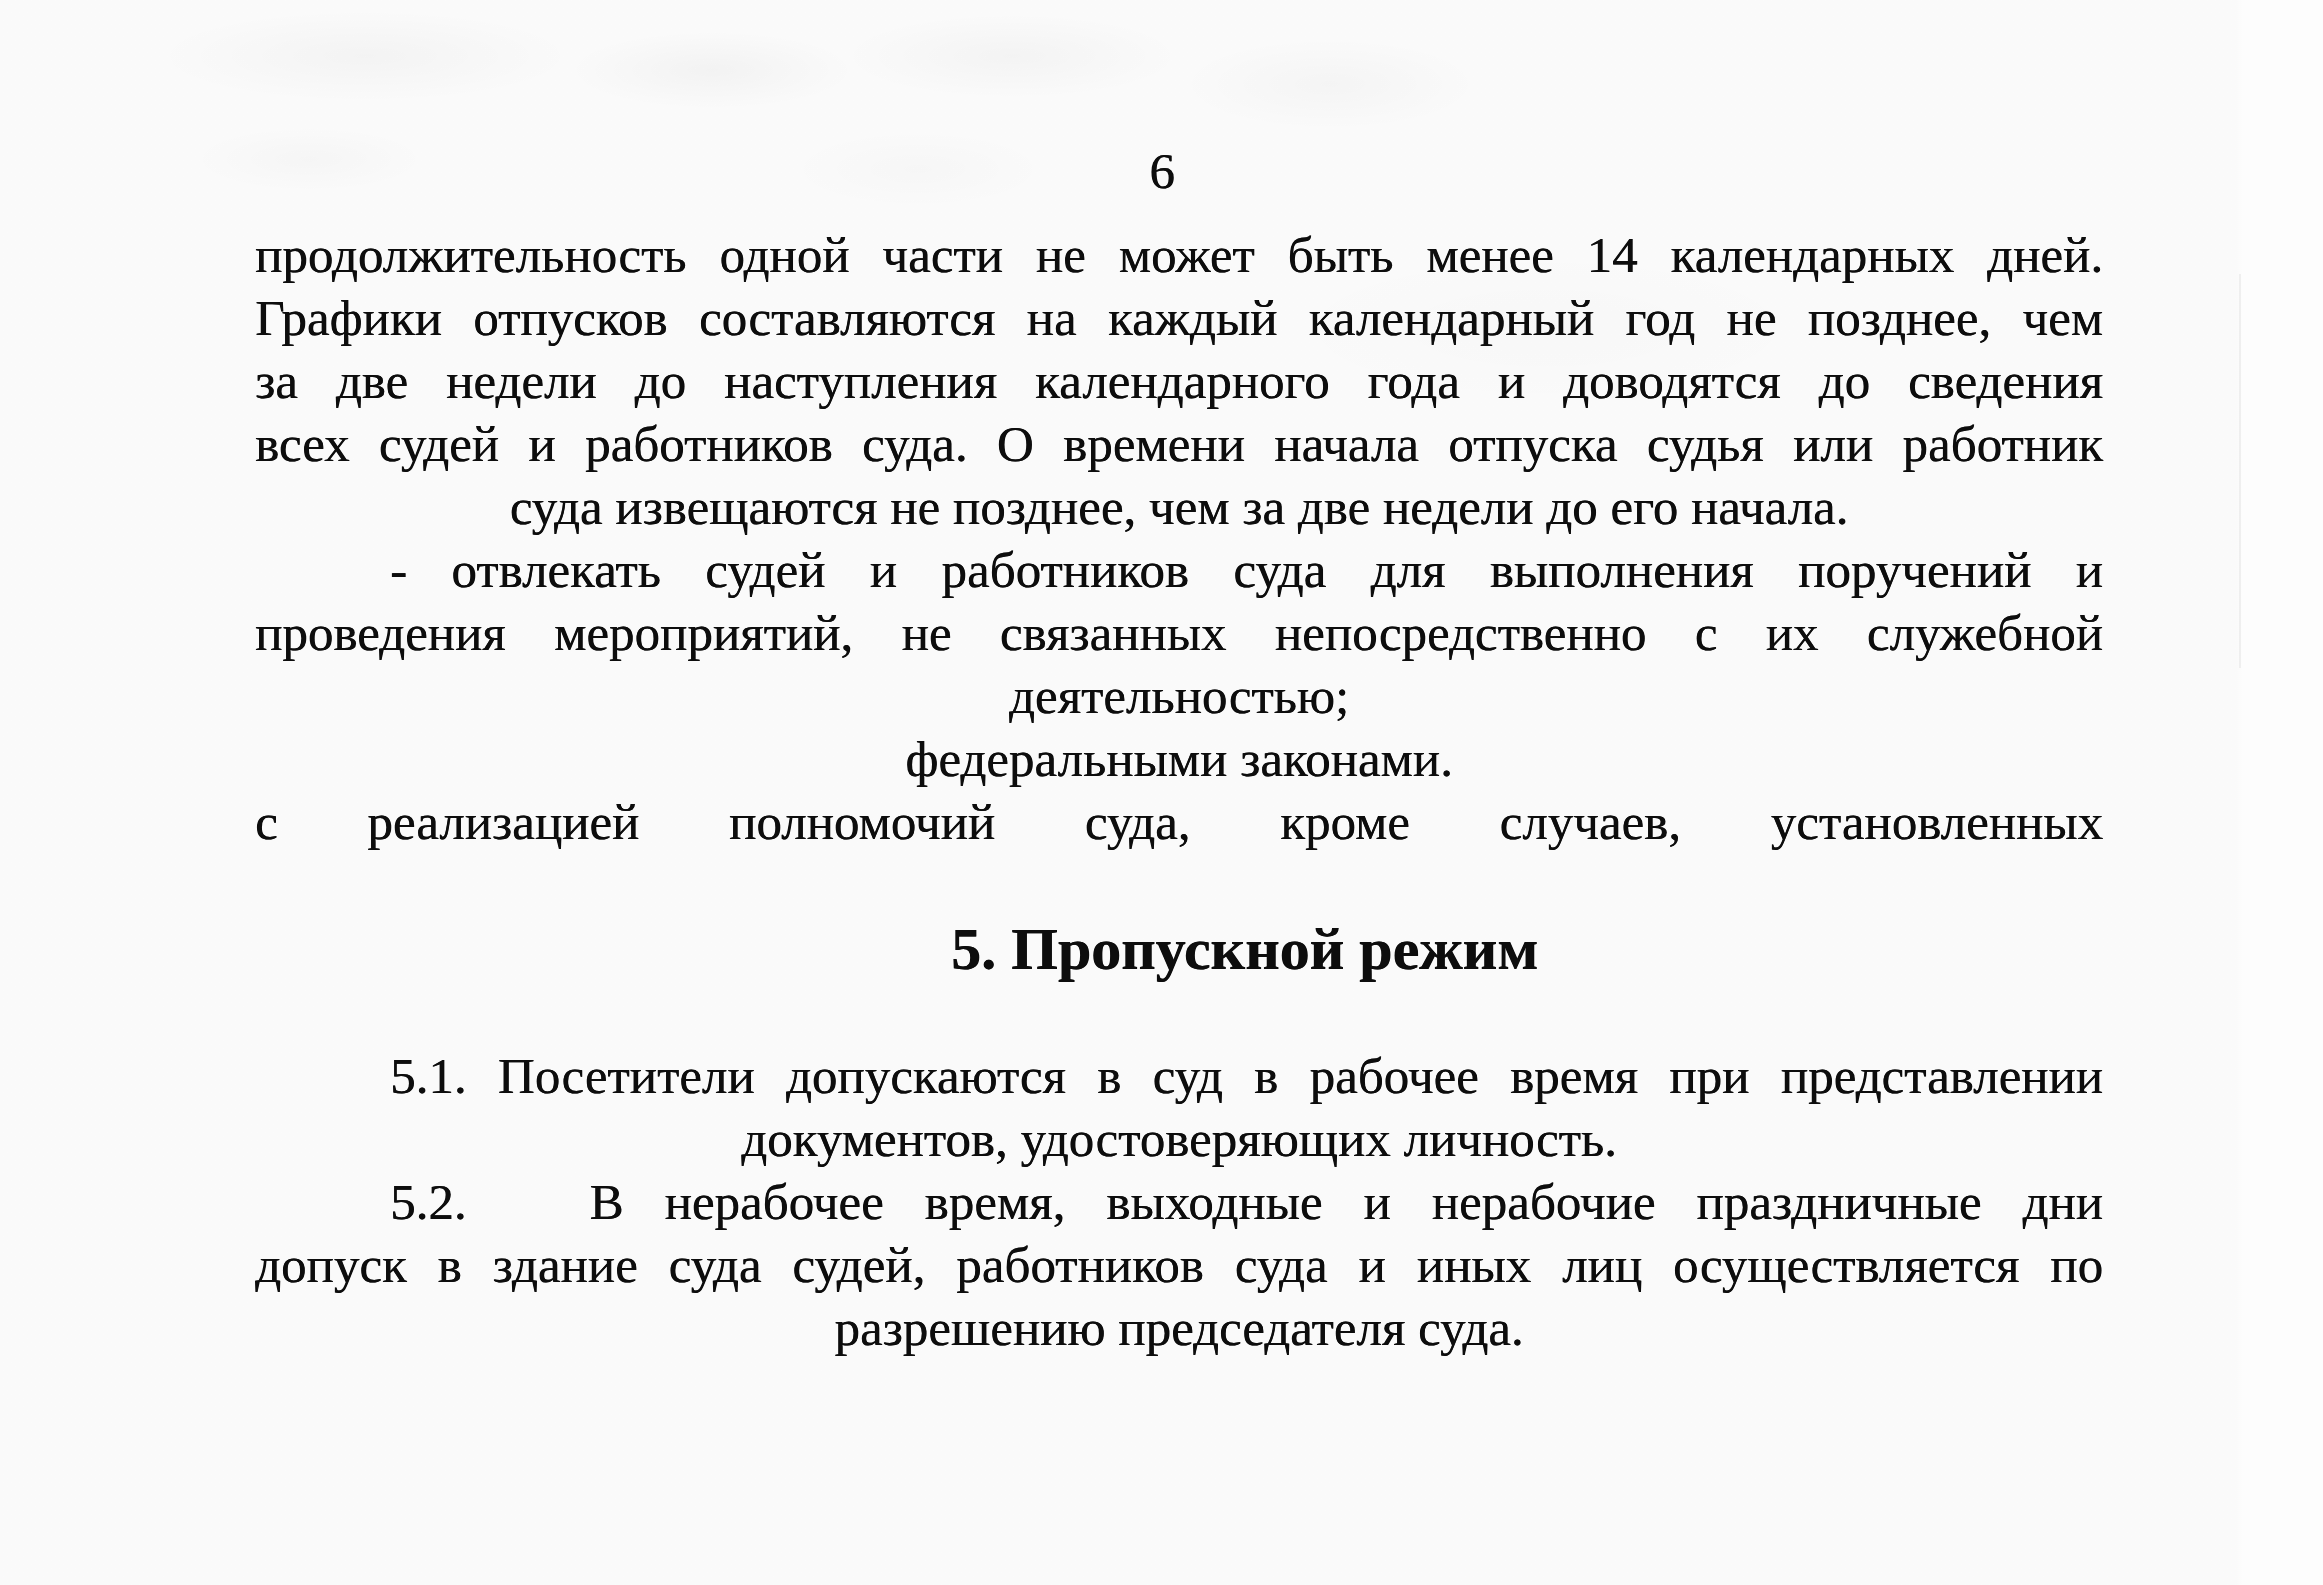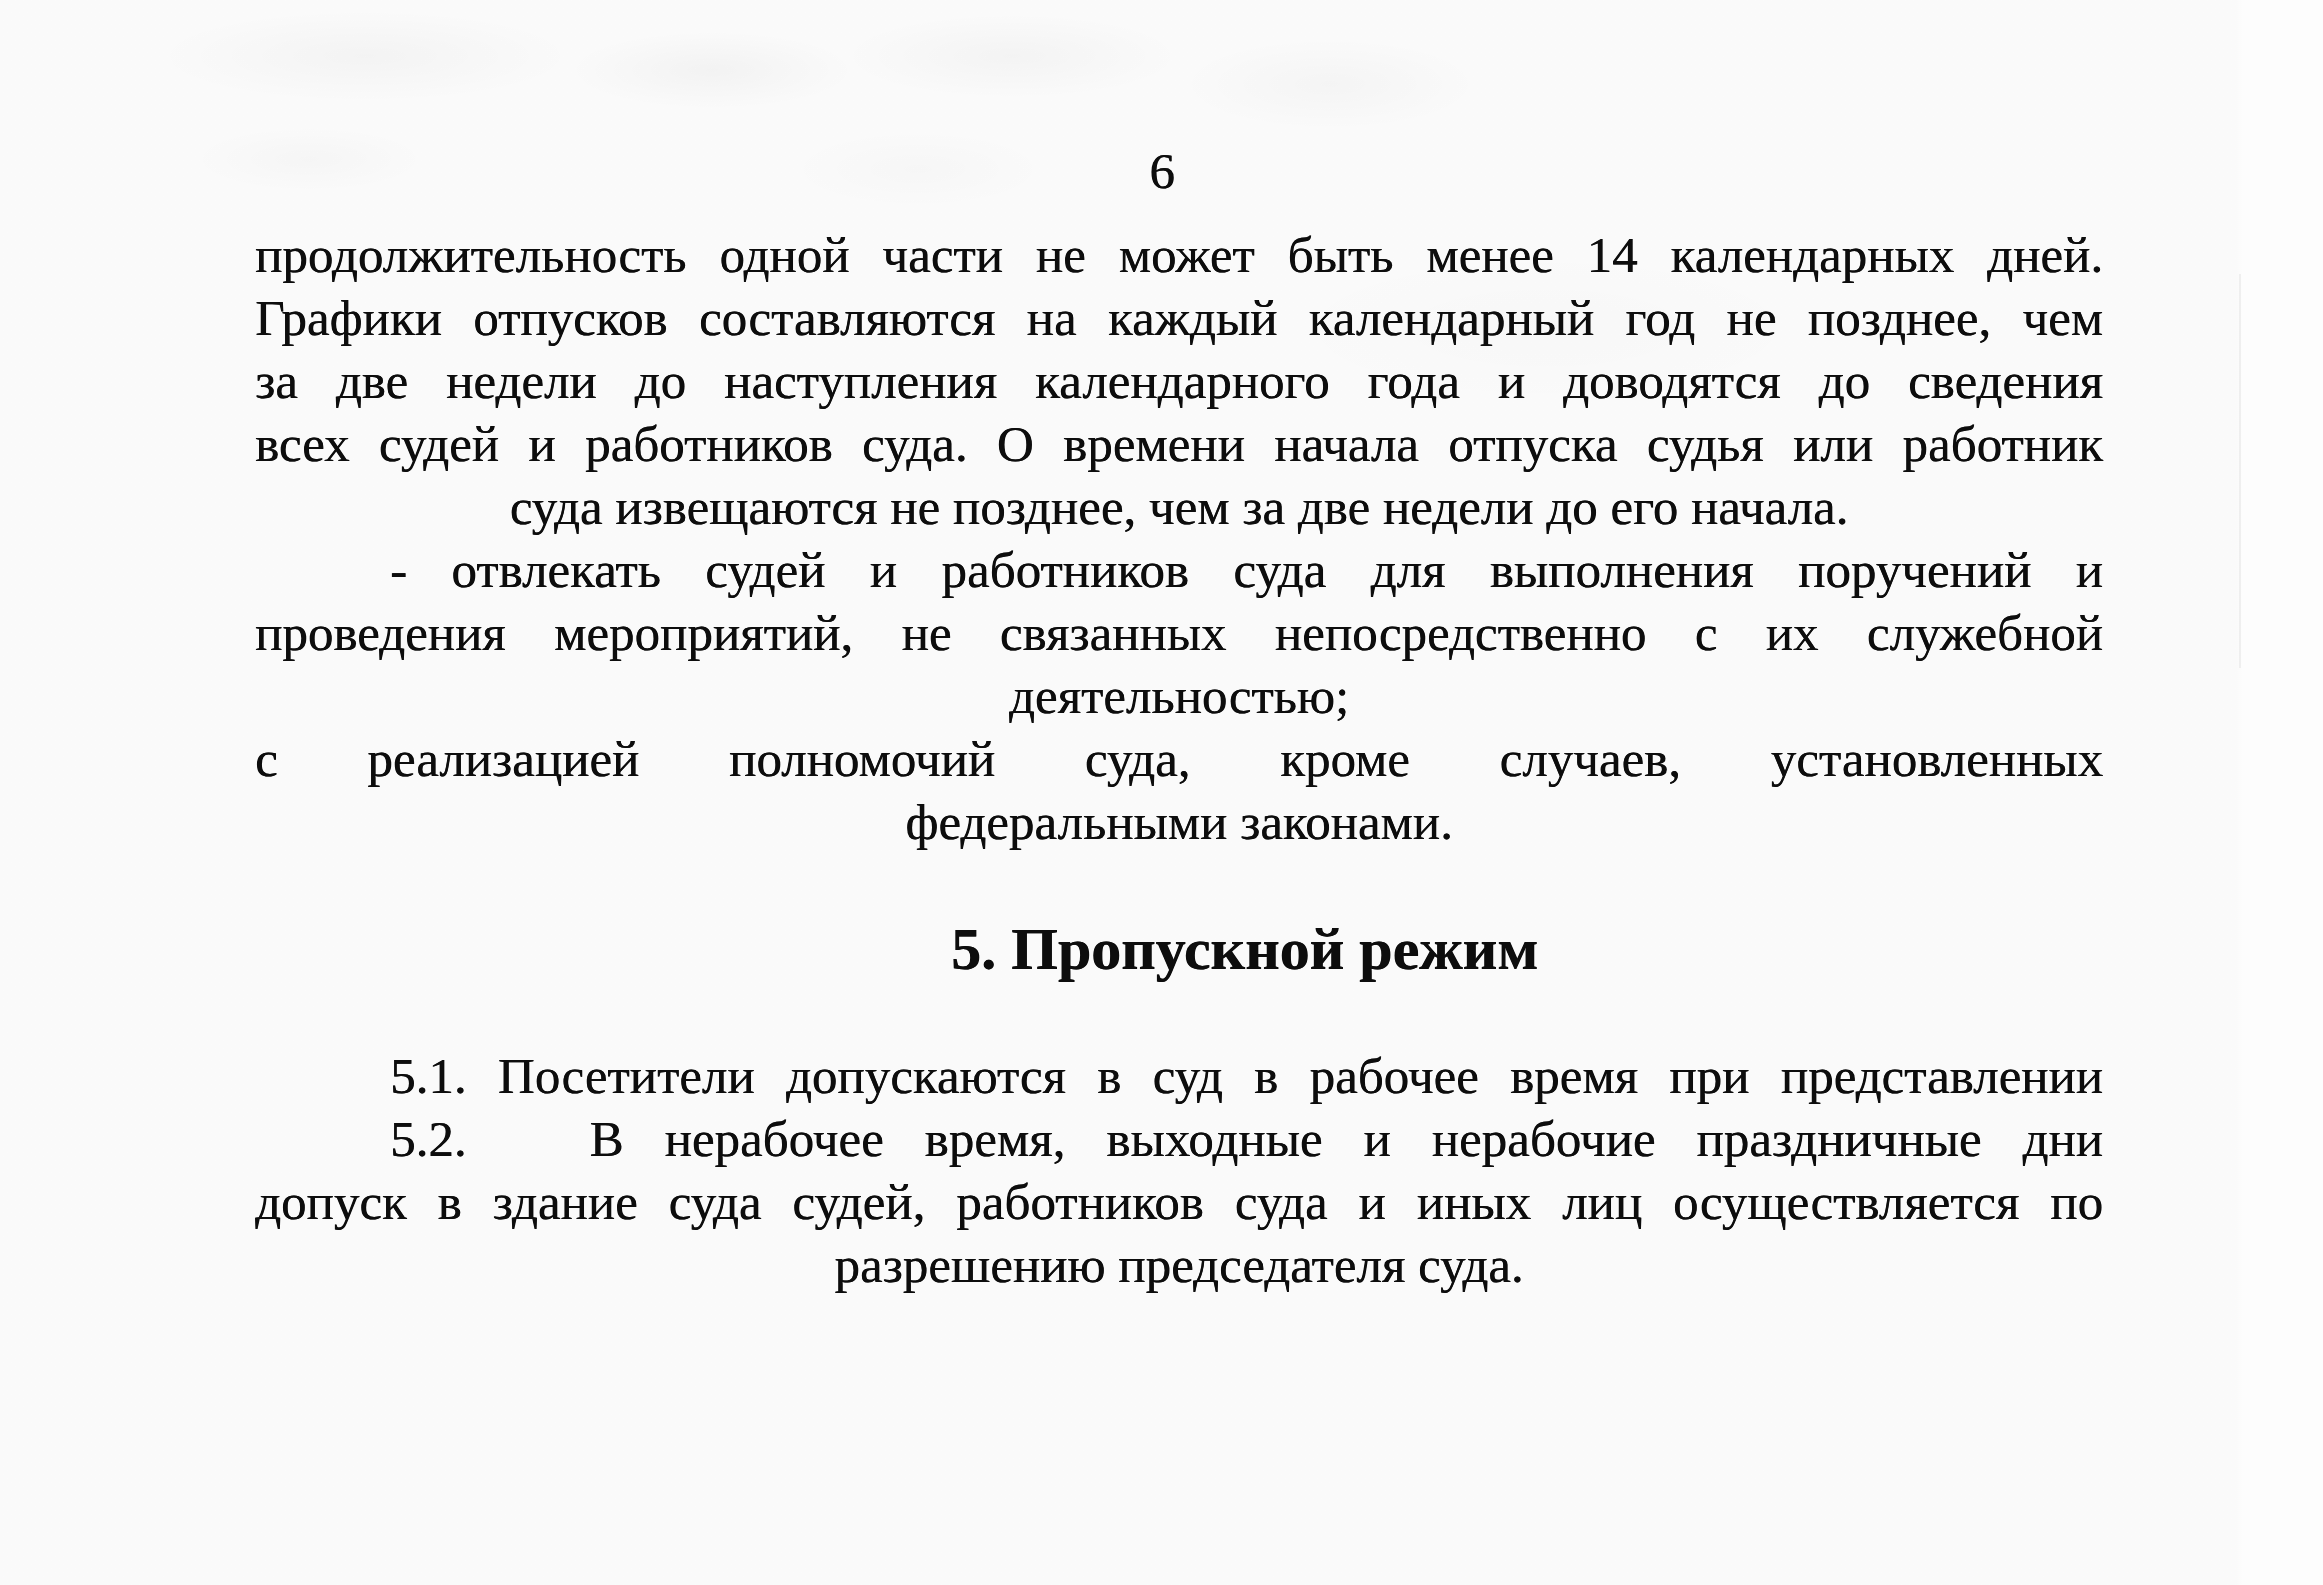--- a/index.html
+++ b/index.html
@@ -100,23 +100,24 @@
 
 <div class="content">
   <div class="ln j">продолжительность одной части не может быть менее 14 календарных дней.</div>
   <div class="ln j">Графики отпусков составляются на каждый календарный год не позднее, чем</div>
   <div class="ln j">за две недели до наступления календарного года и доводятся до сведения</div>
   <div class="ln j">всех судей и работников суда. О времени начала отпуска судья или работник</div>
   <div class="ln l">суда извещаются не позднее, чем за две недели до его начала.</div>
   <div class="ln j in">- отвлекать судей и работников суда для выполнения поручений и</div>
   <div class="ln j">проведения мероприятий, не связанных непосредственно с их служебной</div>
   <div class="ln l">деятельностью;</div>
+  <div class="ln l">федеральными законами.</div>
   <div class="ln j">с реализацией полномочий суда, кроме случаев, установленных</div>
-  <div class="ln l">федеральными законами.</div>
 
   <div class="heading">5. Пропускной режим</div>
 
   <div class="ln j in after-heading">5.1. Посетители допускаются в суд в рабочее время при представлении</div>
+  <div class="ln l">документов, удостоверяющих личность.</div>
   <div class="ln j in">5.2.&nbsp;&nbsp;&nbsp;В нерабочее время, выходные и нерабочие праздничные дни</div>
   <div class="ln j">допуск в здание суда судей, работников суда и иных лиц осуществляется по</div>
   <div class="ln l">разрешению председателя суда.</div>
 </div>
 
 
 </body></html>

